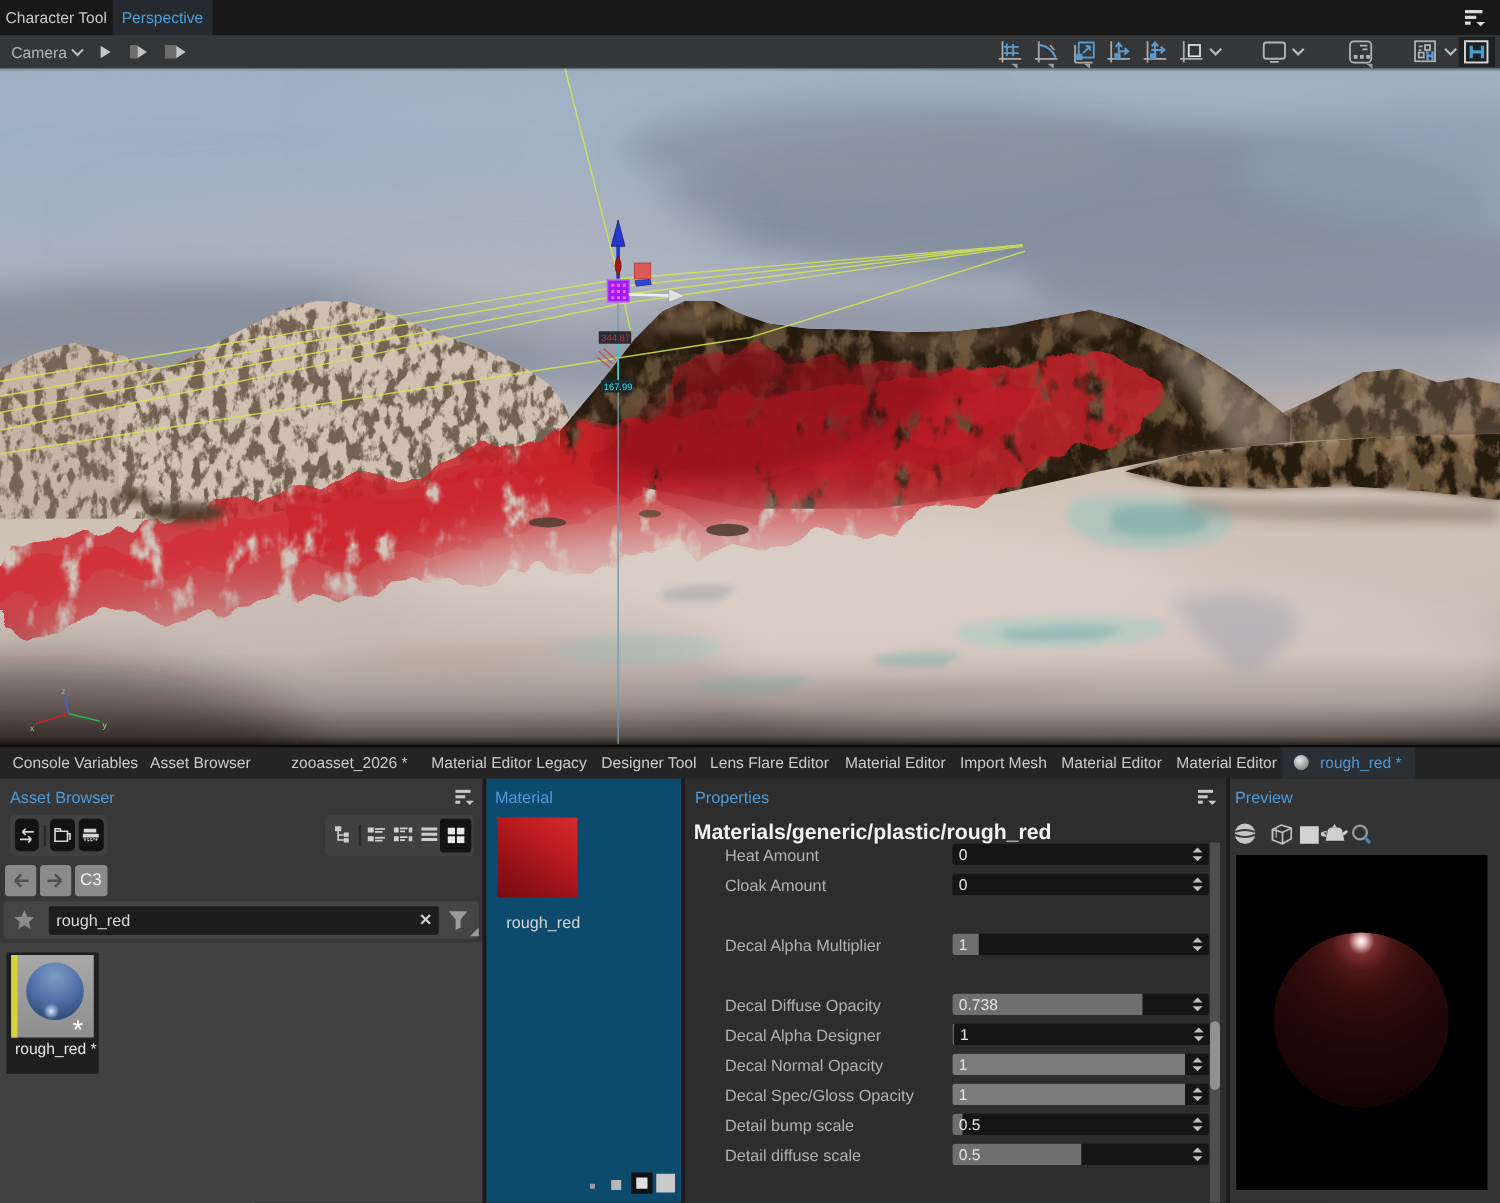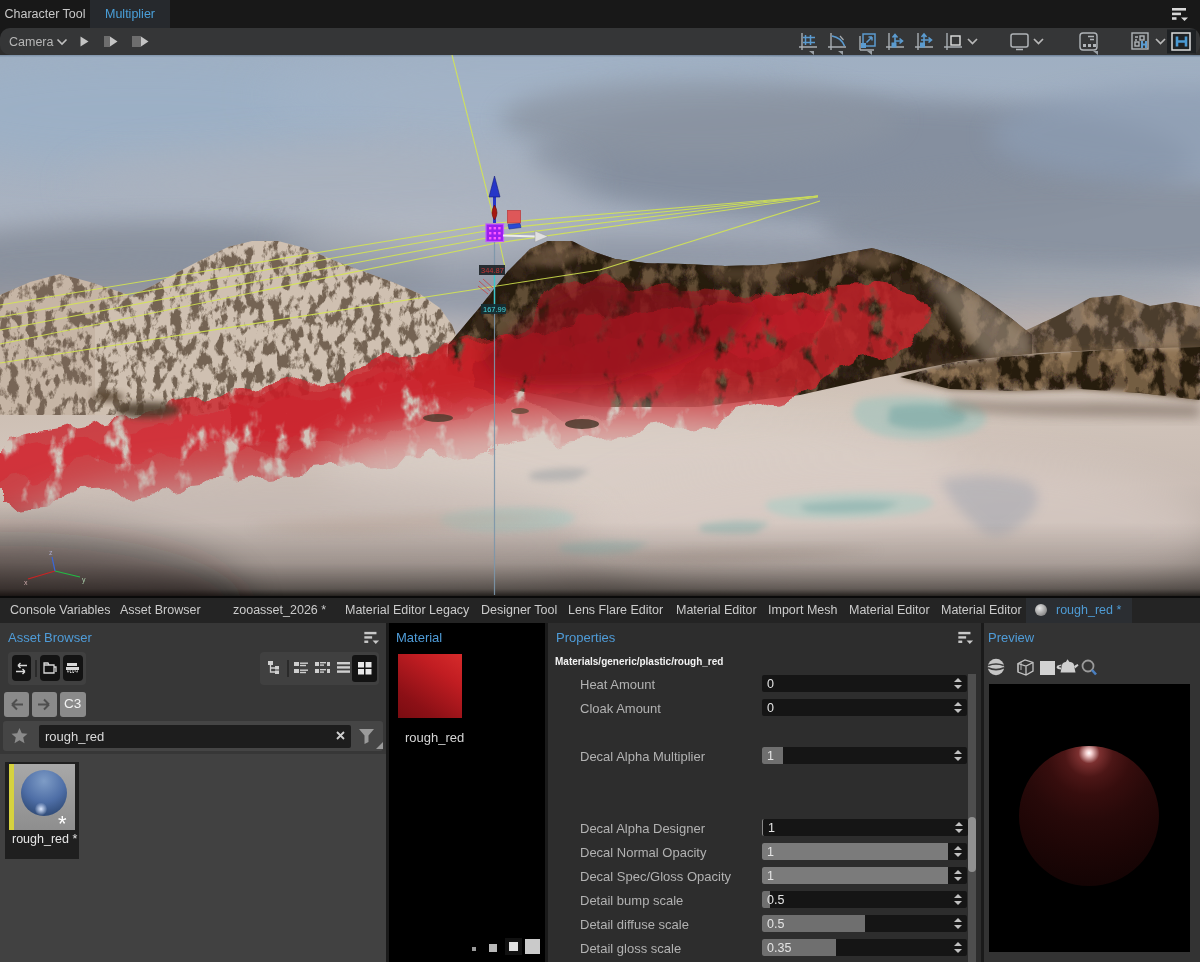--- a/index.html
+++ b/index.html
@@ -1,50 +1,50 @@
 <!DOCTYPE html>
 <html><head>
 <meta charset="utf-8">
 <style>
   html,body{margin:0;padding:0;width:1200px;height:962px;overflow:hidden;background:#2d2d2d;font-family:"Liberation Sans",sans-serif;-webkit-font-smoothing:antialiased;}
   .abs{position:absolute;}
   #toptabs{position:absolute;left:0;top:0;width:1200px;height:44px;background:#181818;}
   .ttab{position:absolute;top:0;height:28px;line-height:28px;font-size:12.5px;color:#c8c8c8;text-align:center;}
   .ttab.act{background:#26292d;color:#4aa0da;}
-  #toolbar{position:absolute;left:0;top:28px;width:1200px;height:27px;background:#353637;border-radius:10px;}
+  #toolbar{position:absolute;left:0;top:28px;width:1200px;height:27px;background:#353637;}
   #vp{position:absolute;left:0;top:55px;width:1200px;height:541px;background:#ffffff;}
   #vpbot{position:absolute;left:0;top:596px;width:1200px;height:2px;background:#0a0a0a;}
   #btabs{position:absolute;left:0;top:598px;width:1200px;height:25px;background:#242424;}
   .btab{position:absolute;top:0;height:25px;line-height:25px;font-size:12.5px;color:#cbcbcb;white-space:nowrap;}
   #panels{position:absolute;left:0;top:623px;width:1200px;height:339px;background:#303030;}
   .ptitle{font-size:13px;color:#4f9cd8;position:absolute;top:7px;left:8px;}
   
   #p-asset{position:absolute;left:0;top:0;width:386px;height:339px;background:#373737;}
   #p-asset .content{position:absolute;left:0;top:131px;width:386px;height:208px;background:#414141;}
   .tbgrp{position:absolute;background:#404040;border-radius:4px;}
   .dbtn{position:absolute;background:#131313;border-radius:4px;}
   .gbtn{position:absolute;background:#8a8a8a;border-radius:3px;}
-  #p-mat{position:absolute;left:389px;top:0;width:156px;height:339px;background:#000000;}
+  #p-mat{position:absolute;left:389px;top:0;width:156px;height:339px;background:#0c4a6e;}
   #p-prop{position:absolute;left:548px;top:0;width:512px;height:339px;background:#2d2d2d;}
   #p-prev{position:absolute;left:984px;top:0;width:216px;height:339px;background:#333333;}
   .vdiv{position:absolute;top:0;width:3px;height:339px;background:#1a1a1a;}
   .prow{position:absolute;left:0;width:433px;height:24px;}
   .plabel{position:absolute;left:32px;top:5px;font-size:13px;color:#b2b2b2;}
   .pfield{position:absolute;left:214px;top:3px;width:205px;height:17px;background:#151515;border-radius:2px;}
   .pfill{position:absolute;left:0;top:0;height:17px;background:#6f6f6f;border-radius:2px 0 0 2px;}
   .pval{position:absolute;left:5px;top:2px;font-size:12.5px;color:#e4e4e4;}
   .spin{position:absolute;right:5px;top:1px;width:8px;height:15px;}
   .spin:before{content:"";position:absolute;left:0;top:2px;border-left:4px solid transparent;border-right:4px solid transparent;border-bottom:4.5px solid #c0c0c0;}
   .spin:after{content:"";position:absolute;left:0;bottom:2px;border-left:4px solid transparent;border-right:4px solid transparent;border-top:4.5px solid #c0c0c0;}
 </style>
 </head>
 <body>
 <div id="toptabs">
   <div class="ttab" style="left:0;width:90px">Character Tool</div>
-  <div class="ttab act" style="left:90px;width:80px">Multiplier</div>
+  <div class="ttab act" style="left:90px;width:80px">Perspective</div>
   <svg class="abs" style="right:8px;top:7px" width="20" height="14" viewBox="0 0 20 14">
     <rect x="0" y="1" width="14" height="2.6" fill="#d8d8d8"></rect>
       <rect x="0" y="5.6" width="9" height="2.6" fill="#d8d8d8"></rect>
       <rect x="0" y="10.2" width="4.5" height="2.6" fill="#d8d8d8"></rect>
       <path d="M9 10.5 L16 10.5 L12.5 14 Z" fill="#d8d8d8"></path>
   </svg>
 </div>
 <div id="toolbar">
   <div class="abs" style="left:9px;top:7px;font-size:12.5px;color:#b6b6b6;">Camera</div>
   <svg class="abs" style="left:56px;top:10px" width="12" height="8" viewBox="0 0 12 8">
@@ -467,40 +467,48 @@
   </div>
   <div class="vdiv" style="left:545px"></div>
   <div id="p-prop">
     <div class="ptitle" style="left:8px">Properties</div>
     <svg class="abs" style="left:410px;top:8px" width="18" height="13" viewBox="0 0 20 15">
       <rect x="0" y="1" width="14" height="2.8" fill="#c8c8c8"></rect>
         <rect x="0" y="6" width="9" height="2.8" fill="#c8c8c8"></rect>
         <rect x="0" y="11" width="4.5" height="2.8" fill="#c8c8c8"></rect>
         <path d="M9.5 11 L17 11 L13.2 15 Z" fill="#c8c8c8"></path>
     </svg>
-    <div class="abs" style="left:7px;top:33px;font-size:10px;font-weight:bold;color:#f2f2f2;">Materials/generic/plastic/rough_red</div>
+    <div class="abs" style="left:7px;top:33px;font-size:17px;font-weight:bold;color:#f2f2f2;">Materials/generic/plastic/rough_red</div>
     <div class="prow" style="top:49px">
         <div class="plabel">Heat Amount</div>
         <div class="pfield">
           <div class="pval">0</div>
           <div class="spin"></div>
         </div>
       </div>
     <div class="prow" style="top:73px">
         <div class="plabel">Cloak Amount</div>
         <div class="pfield">
           <div class="pval">0</div>
           <div class="spin"></div>
         </div>
       </div>
     <div class="prow" style="top:121px">
         <div class="plabel">Decal Alpha Multiplier</div>
         <div class="pfield">
           <div class="pfill" style="width:21px"></div>
           <div class="pval">1</div>
+          <div class="spin"></div>
+        </div>
+      </div>
+    <div class="prow" style="top:169px">
+        <div class="plabel">Decal Diffuse Opacity</div>
+        <div class="pfield">
+          <div class="pfill" style="width:152px"></div>
+          <div class="pval">0.738</div>
           <div class="spin"></div>
         </div>
       </div>
     <div class="prow" style="top:193px">
         <div class="plabel">Decal Alpha Designer</div>
         <div class="pfield" style="border-left:1px solid #888">
           <div class="pval">1</div>
           <div class="spin"></div>
         </div>
       </div>
@@ -526,28 +534,20 @@
           <div class="pfill" style="width:8px"></div>
           <div class="pval">0.5</div>
           <div class="spin"></div>
         </div>
       </div>
     <div class="prow" style="top:289px">
         <div class="plabel">Detail diffuse scale</div>
         <div class="pfield">
           <div class="pfill" style="width:103px"></div>
           <div class="pval">0.5</div>
-          <div class="spin"></div>
-        </div>
-      </div>
-    <div class="prow" style="top:313px">
-        <div class="plabel">Detail gloss scale</div>
-        <div class="pfield">
-          <div class="pfill" style="width:74px"></div>
-          <div class="pval">0.35</div>
           <div class="spin"></div>
         </div>
       </div>
     <div class="abs" style="left:420px;top:51px;width:8px;height:288px;background:#4e4e4e;"></div>
     <div class="abs" style="left:420px;top:194px;width:8px;height:55px;background:#919191;border-radius:4px;"></div>
   </div>
   <div class="vdiv" style="left:981px"></div>
   <div id="p-prev">
     <div class="ptitle" style="left:4px">Preview</div>
     <div class="abs" style="left:5px;top:61px;width:201px;height:268px;background:#000;">

